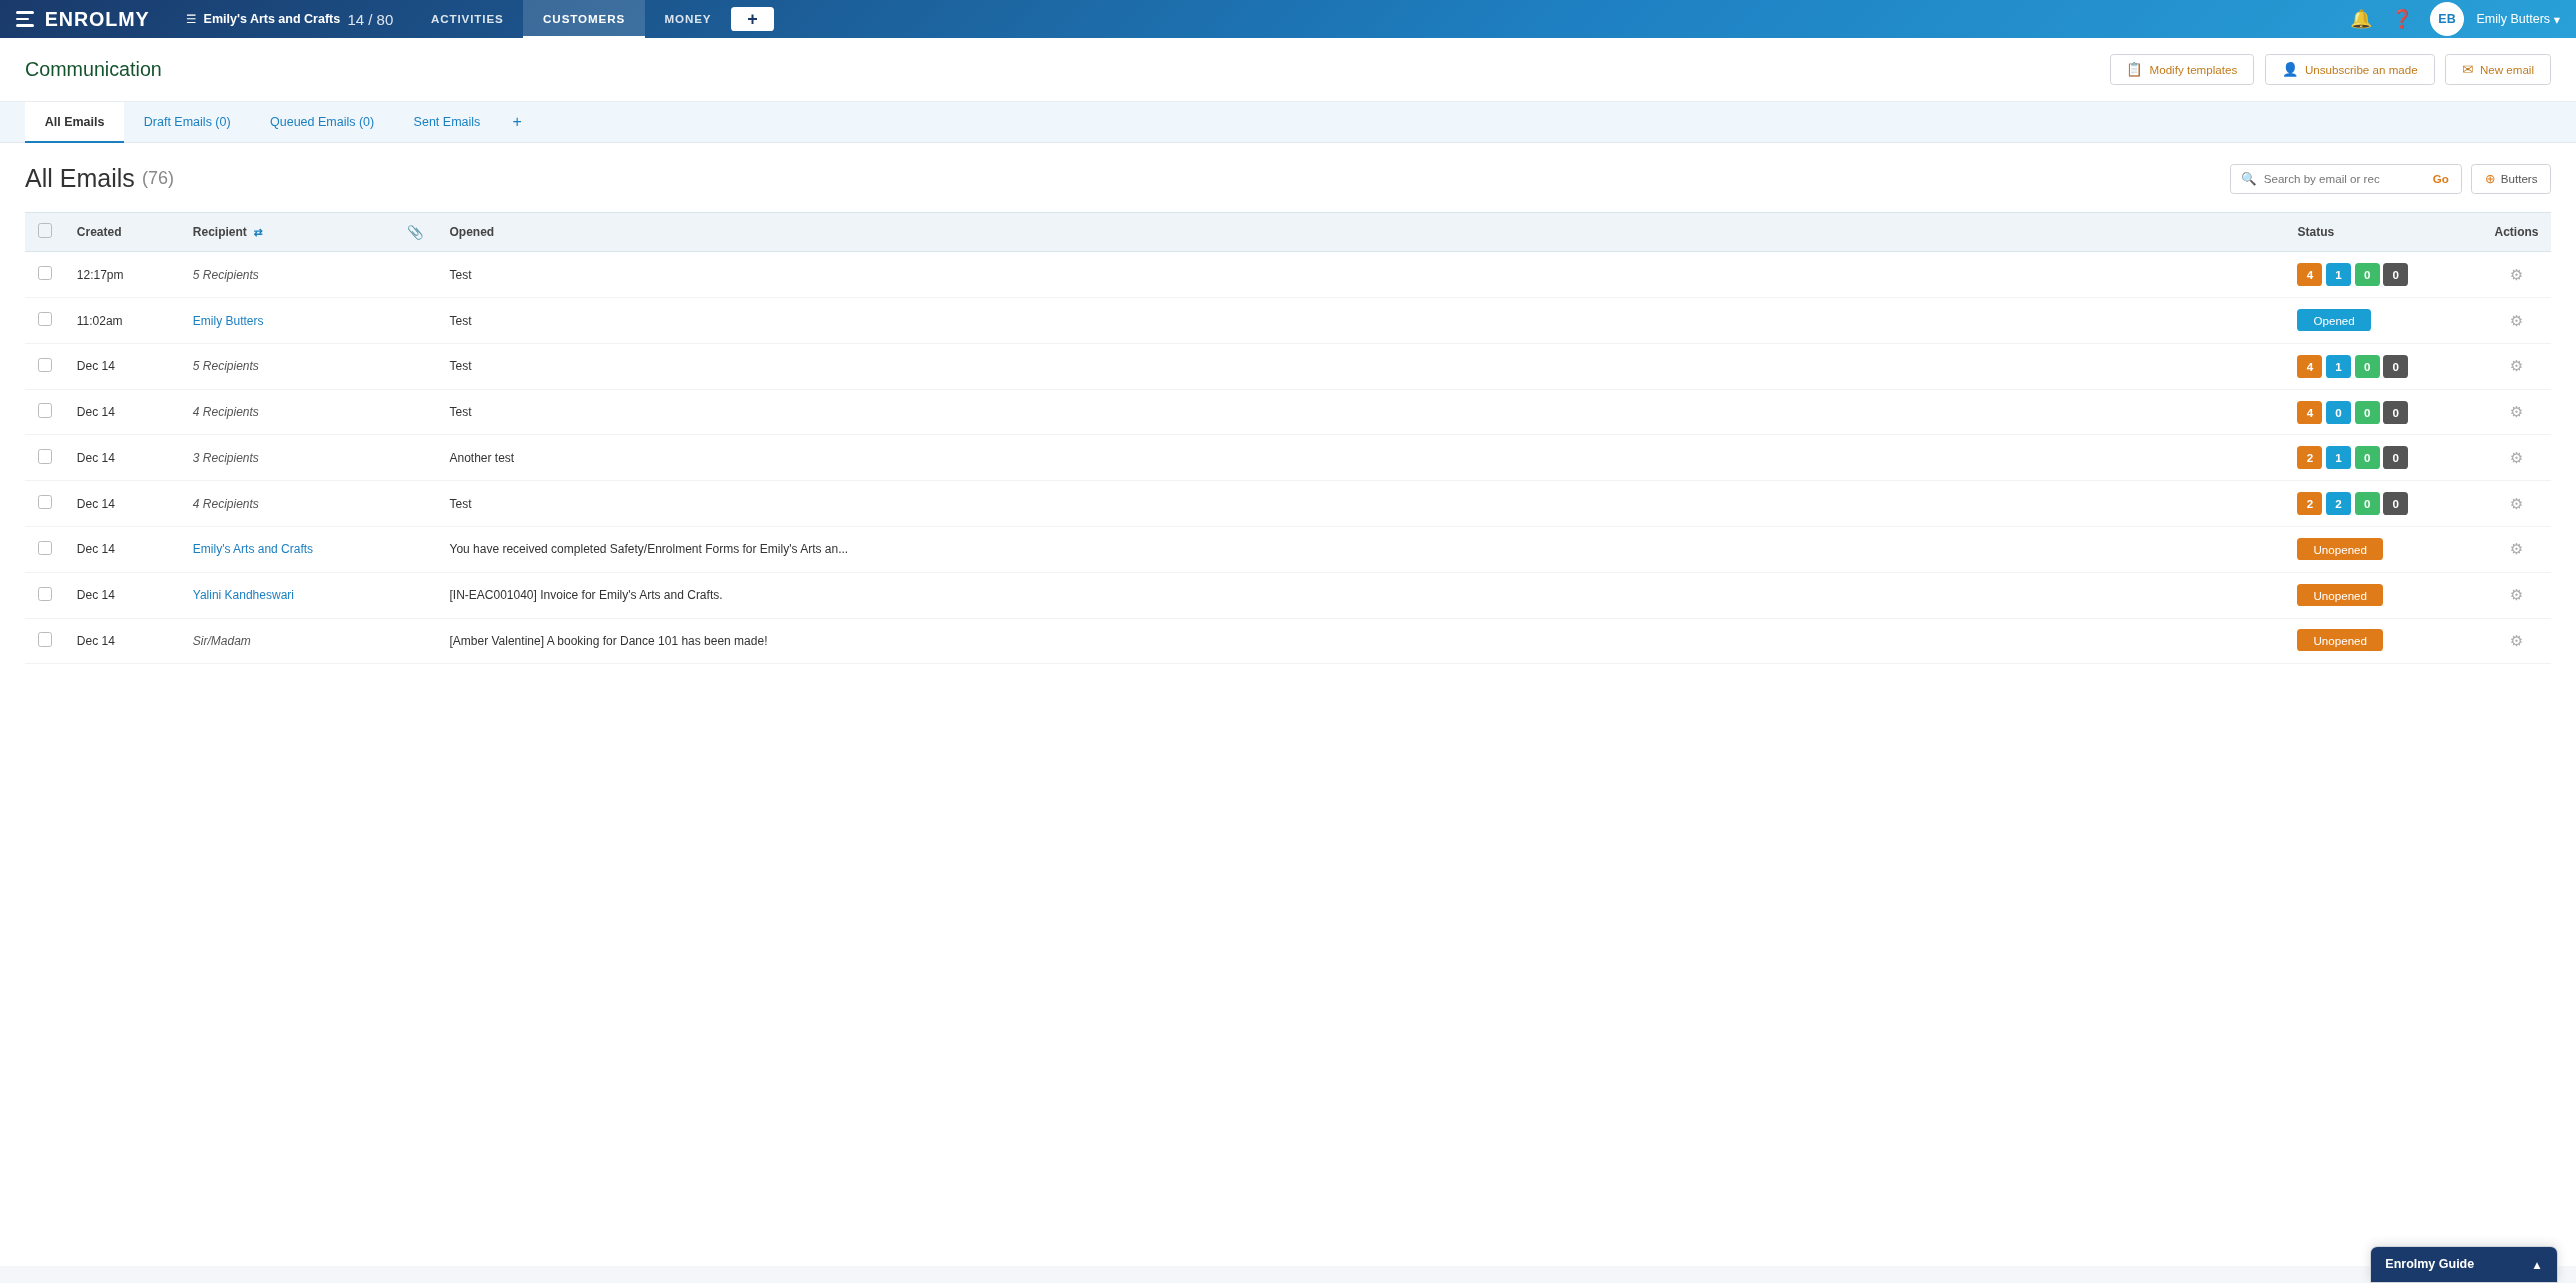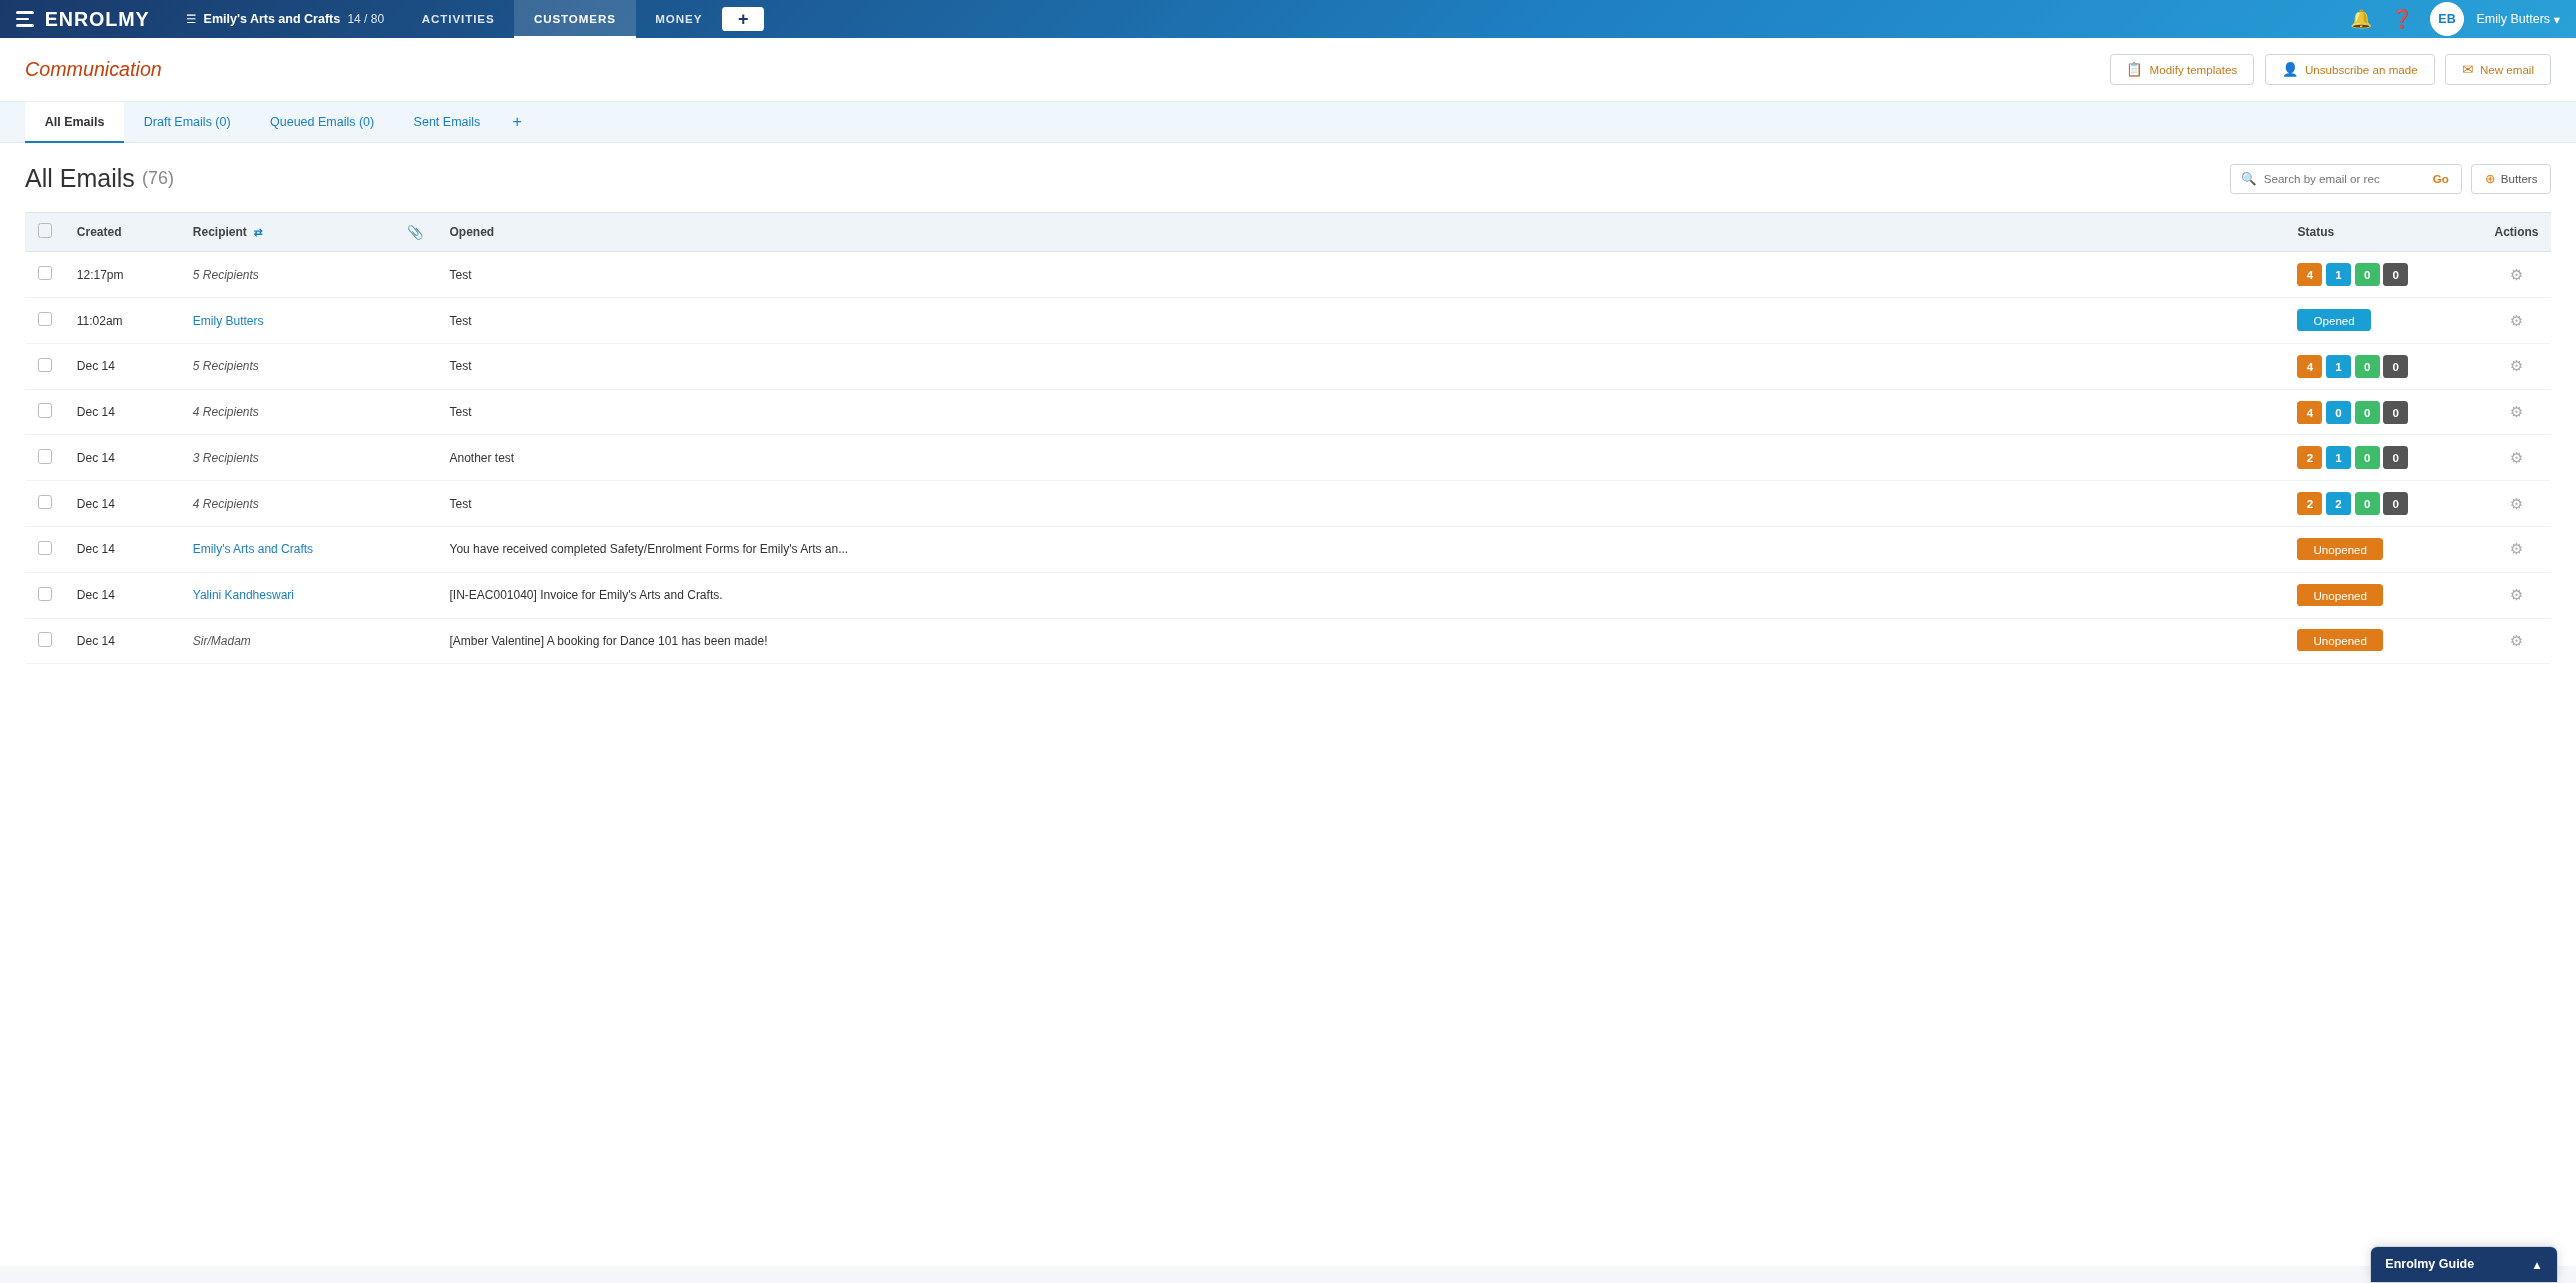--- a/index.html
+++ b/index.html
@@ -42,21 +42,21 @@
 
     .org-info {
       display: flex;
       align-items: center;
       gap: 7.2px;
       color: white;
       font-size: 11.6px;
       margin-left: 9px;
     }
     .org-name { font-weight: 600; font-size: 12.5px; }
-    .org-count { font-size: 12px; opacity: 0.85; }
+    .org-count { font-size: 15px; opacity: 0.85; }
 
     .nav-tabs {
       display: flex;
       align-items: stretch;
       margin-left: 18px;
       height: 100%;
     }
     .nav-tab {
       color: rgba(255,255,255,0.85);
       font-size: 11.6px;
@@ -139,22 +139,21 @@
     .page-header {
       display: flex;
       align-items: center;
       padding: 16px 25px;
       border-bottom: 0.9px solid #e8ecf0;
       background: white;
     }
     .page-title {
       font-size: 19.7px;
       font-weight: 400;
-      color: #c2410c;
-      font-style: italic;
+      color: #14532d;
     }
     .page-actions {
       margin-left: auto;
       display: flex;
       gap: 10.7px;
     }
     .action-btn {
       display: flex;
       align-items: center;
       gap: 6.3px;

